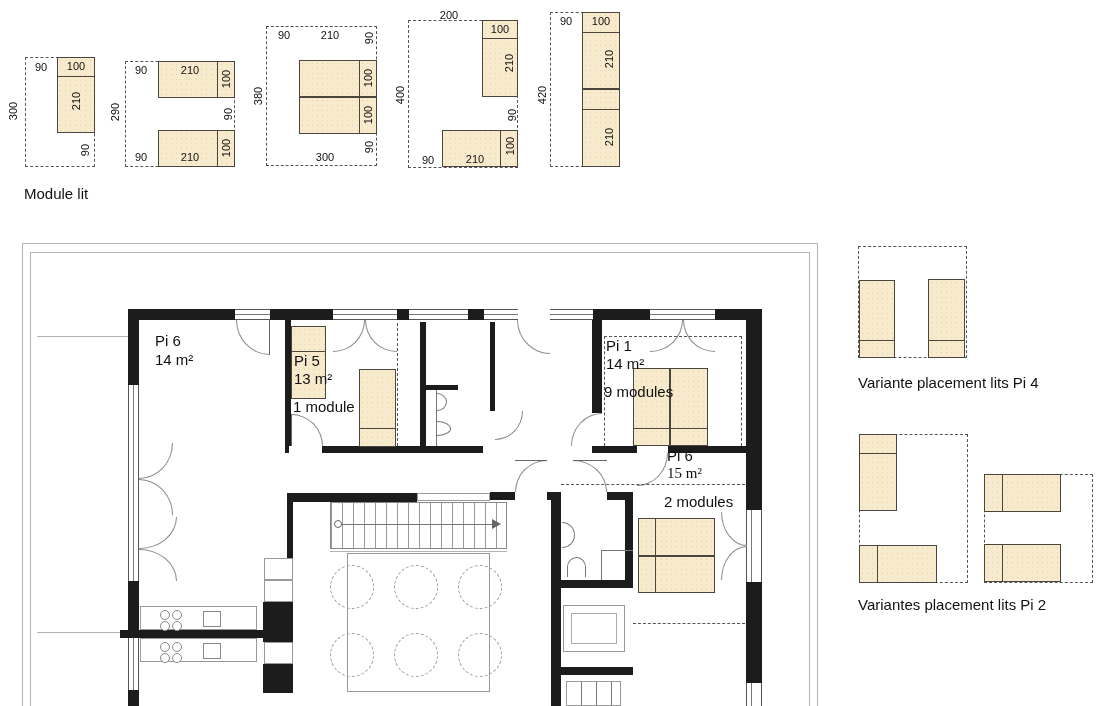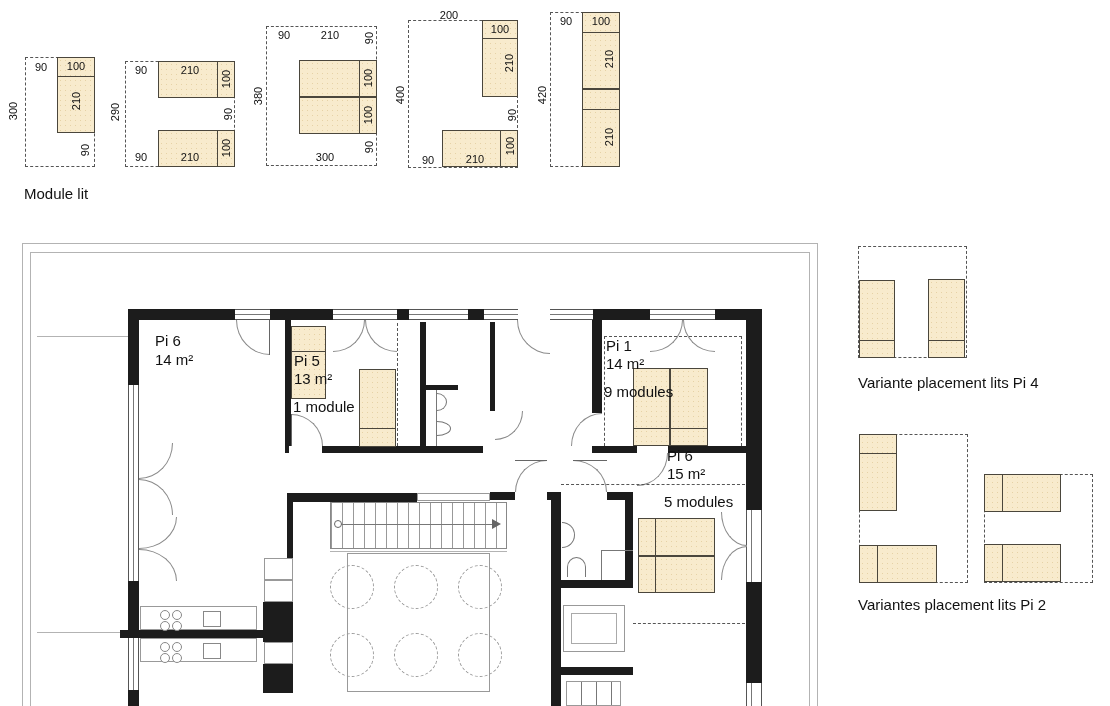--- a/index.html
+++ b/index.html
@@ -252,22 +252,22 @@
 
   <span class="lbl" style="left:155px;top:333px;">Pi 6</span>
   <span class="lbl" style="left:155px;top:352px;">14 m²</span>
   <span class="lbl" style="left:294px;top:353px;">Pi 5</span>
   <span class="lbl" style="left:294px;top:371px;">13 m²</span>
   <span class="lbl" style="left:293px;top:399px;">1 module</span>
   <span class="lbl" style="left:606px;top:338px;">Pi 1</span>
   <span class="lbl" style="left:606px;top:356px;">14 m²</span>
   <span class="lbl" style="left:604px;top:384px;">9 modules</span>
   <span class="lbl" style="left:667px;top:448px;">Pi 6</span>
-  <span class="lbl" style="left:667px;top:466px;">15 m²</span>
-  <span class="lbl" style="left:664px;top:494px;">5 modules</span>
+  <span class="lbl" style="left:667px;top:466px;font-family:Liberation Serif, serif;">15 m²</span>
+  <span class="lbl" style="left:664px;top:494px;">2 modules</span>
 
   <div class="dash" style="left:858px;top:246px;width:109px;height:112px;"></div>
   <div class="bed" style="left:859px;top:280px;width:36px;height:78px;"></div>
   <div class="bl" style="left:859px;top:340px;width:36px;height:1px;"></div>
   <div class="bed" style="left:928px;top:279px;width:37px;height:79px;"></div>
   <div class="bl" style="left:928px;top:340px;width:37px;height:1px;"></div>
   <span class="lbl" style="left:858px;top:375px;">Variante placement lits Pi 4</span>
 
   <div class="dash" style="left:859px;top:434px;width:109px;height:149px;"></div>
   <div class="bed" style="left:859px;top:434px;width:38px;height:77px;"></div>

